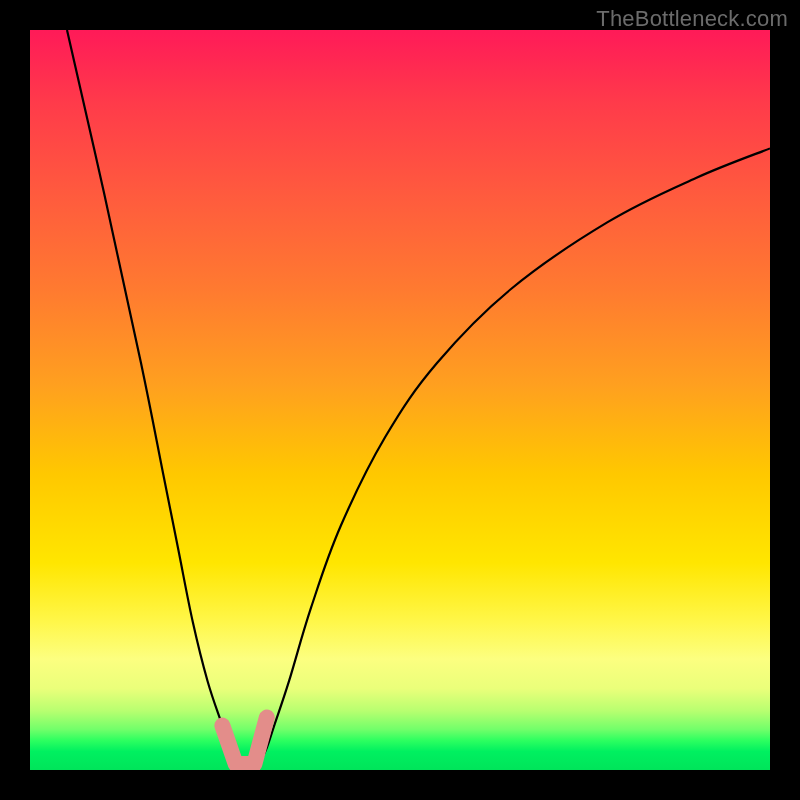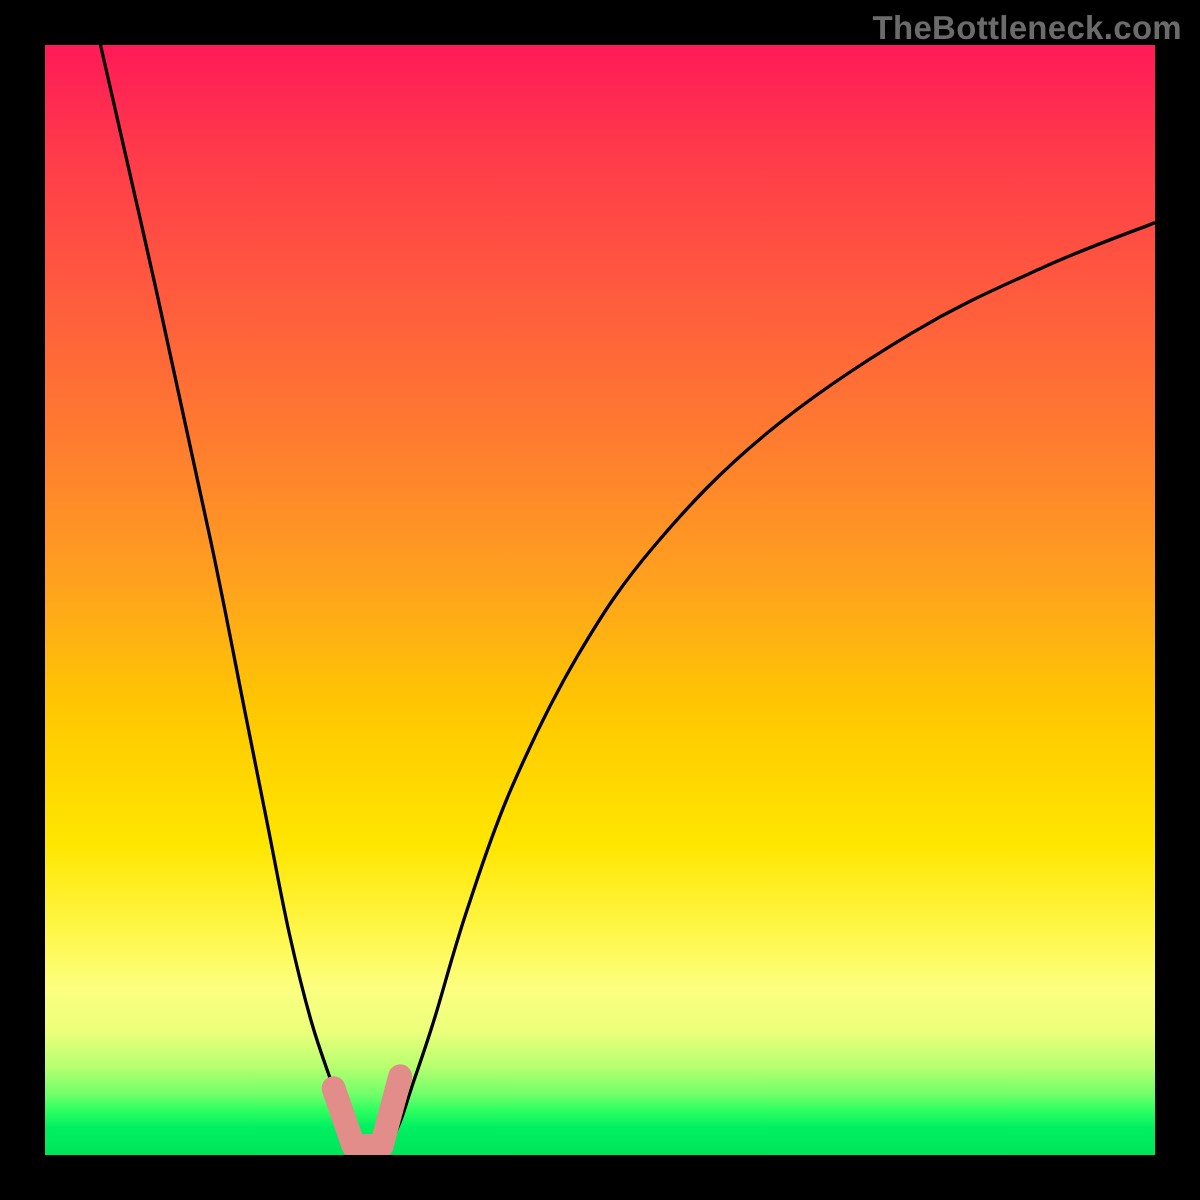--- a/index.html
+++ b/index.html
@@ -44,21 +44,21 @@
       #00f060 97.5%,
       #00e45a 100%
     );
   }
   .watermark {
     position: absolute;
     top: 6px;
     right: 12px;
     color: #6b6b6b;
     font-size: 22px;
-    font-weight: 700;
+    font-weight: 400;
     letter-spacing: 0.2px;
   }
   svg.curve {
     position: absolute;
     left: 30px;
     top: 30px;
     width: 740px;
     height: 740px;
   }
 </style>

